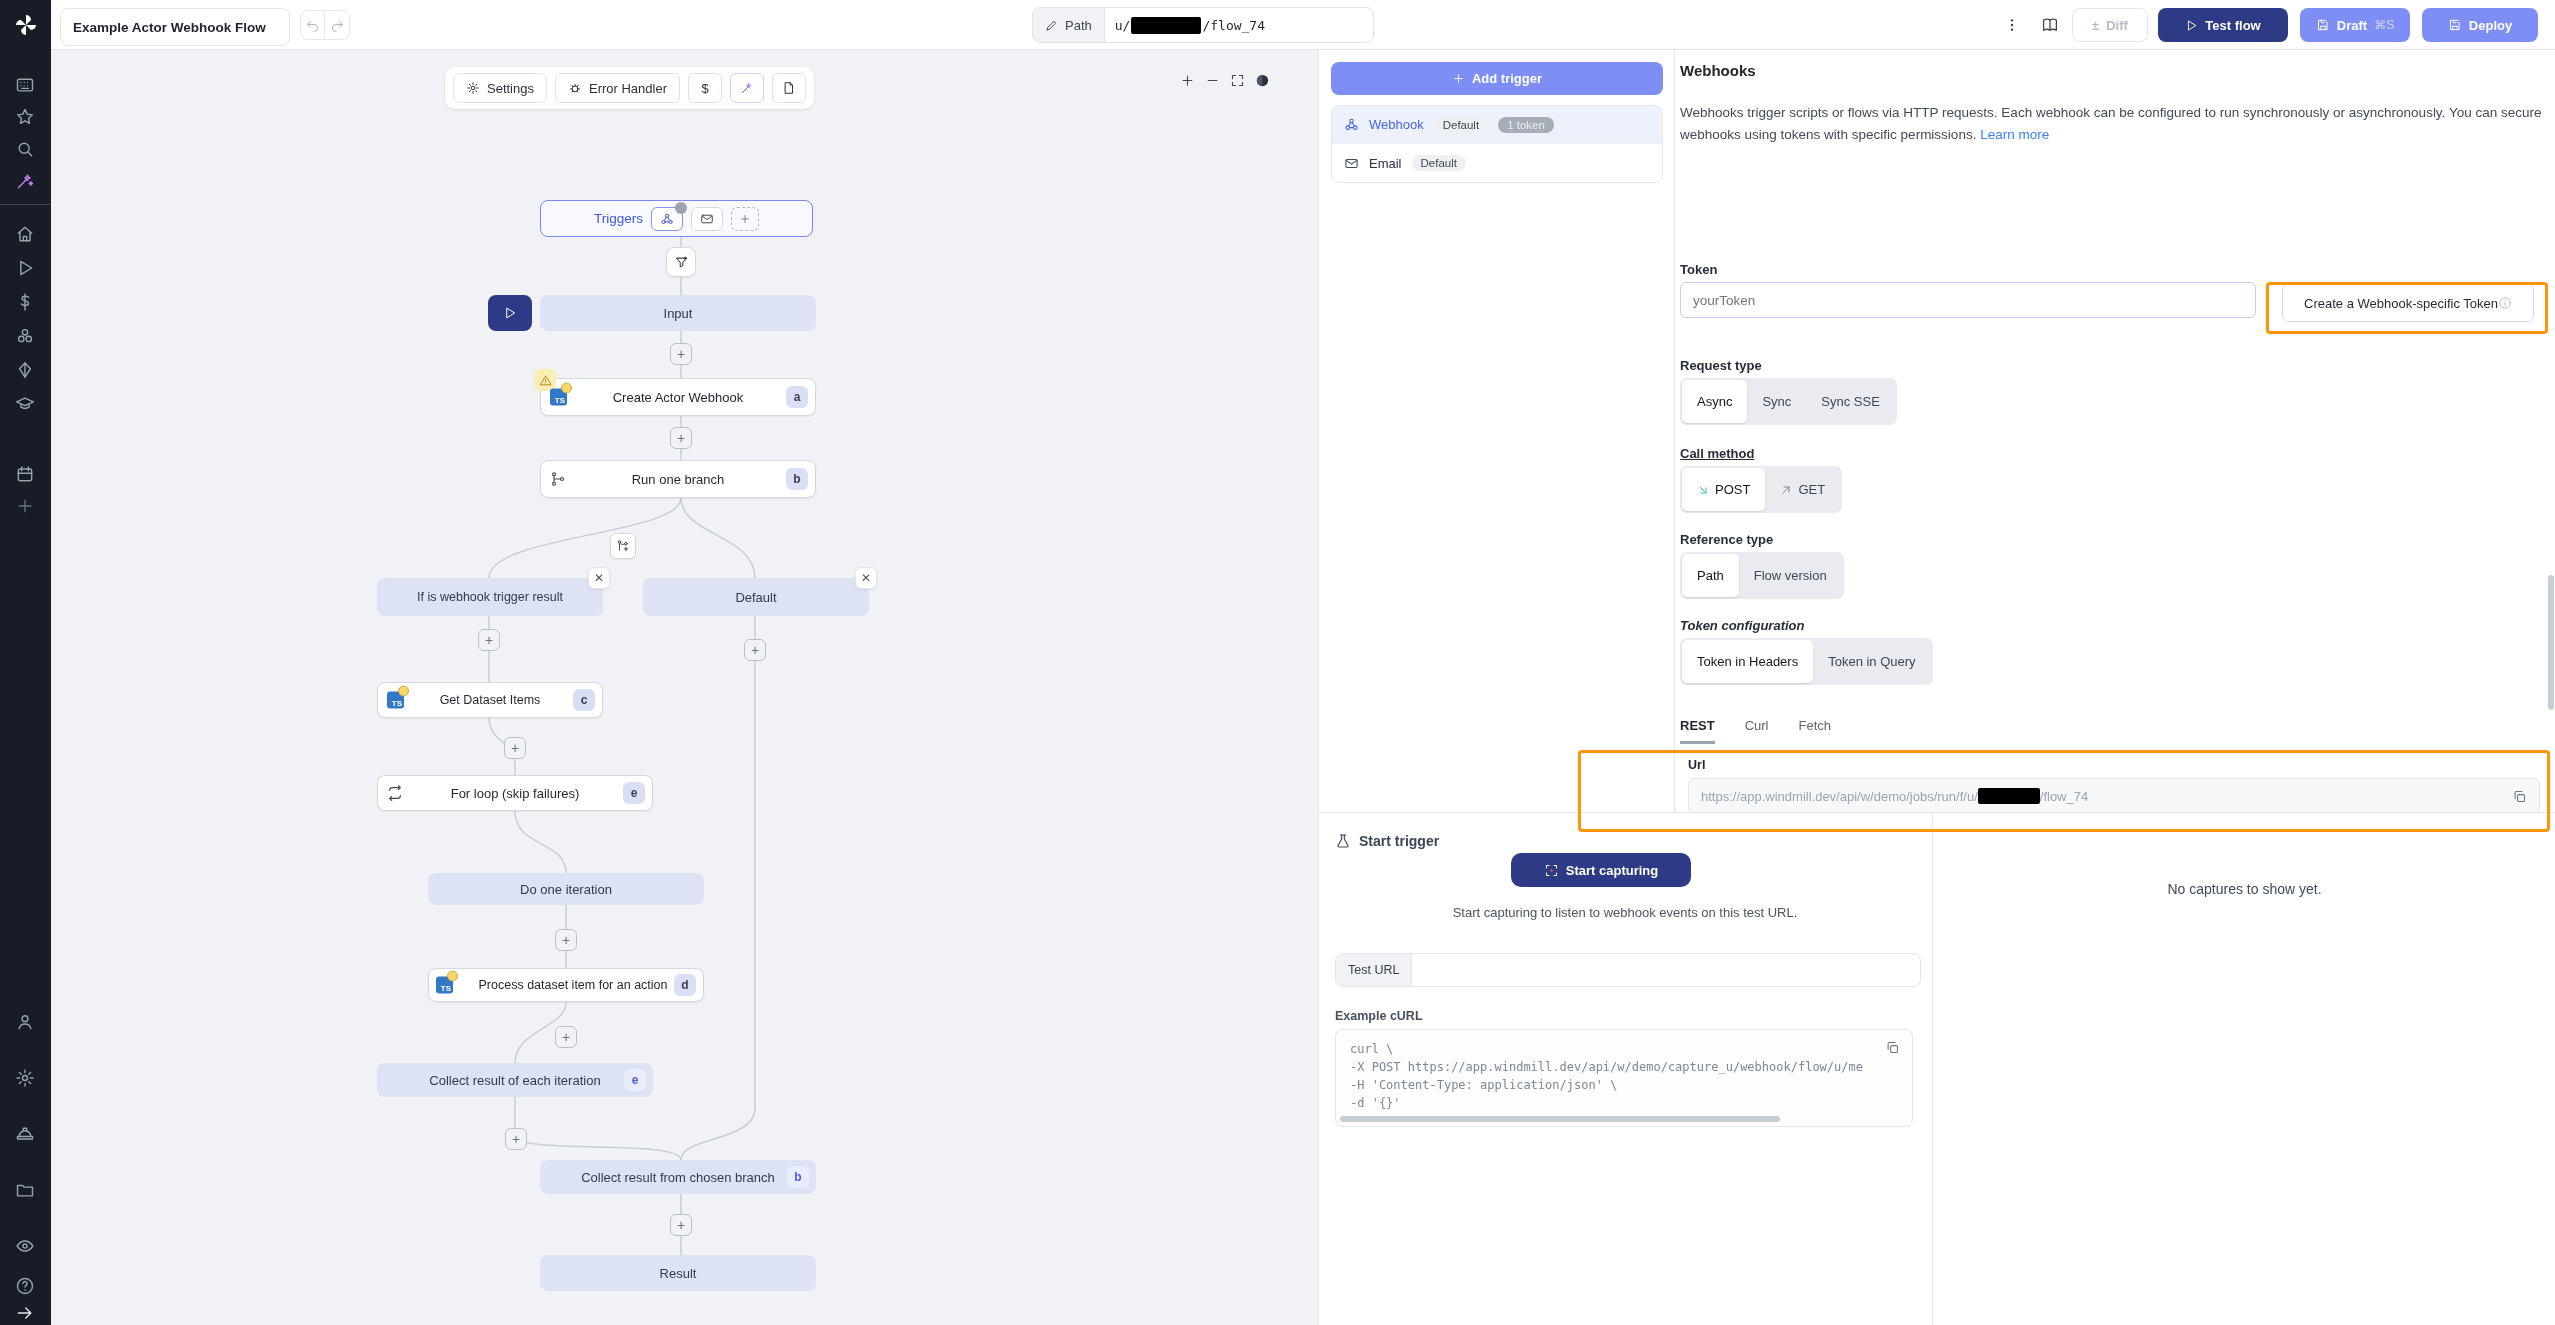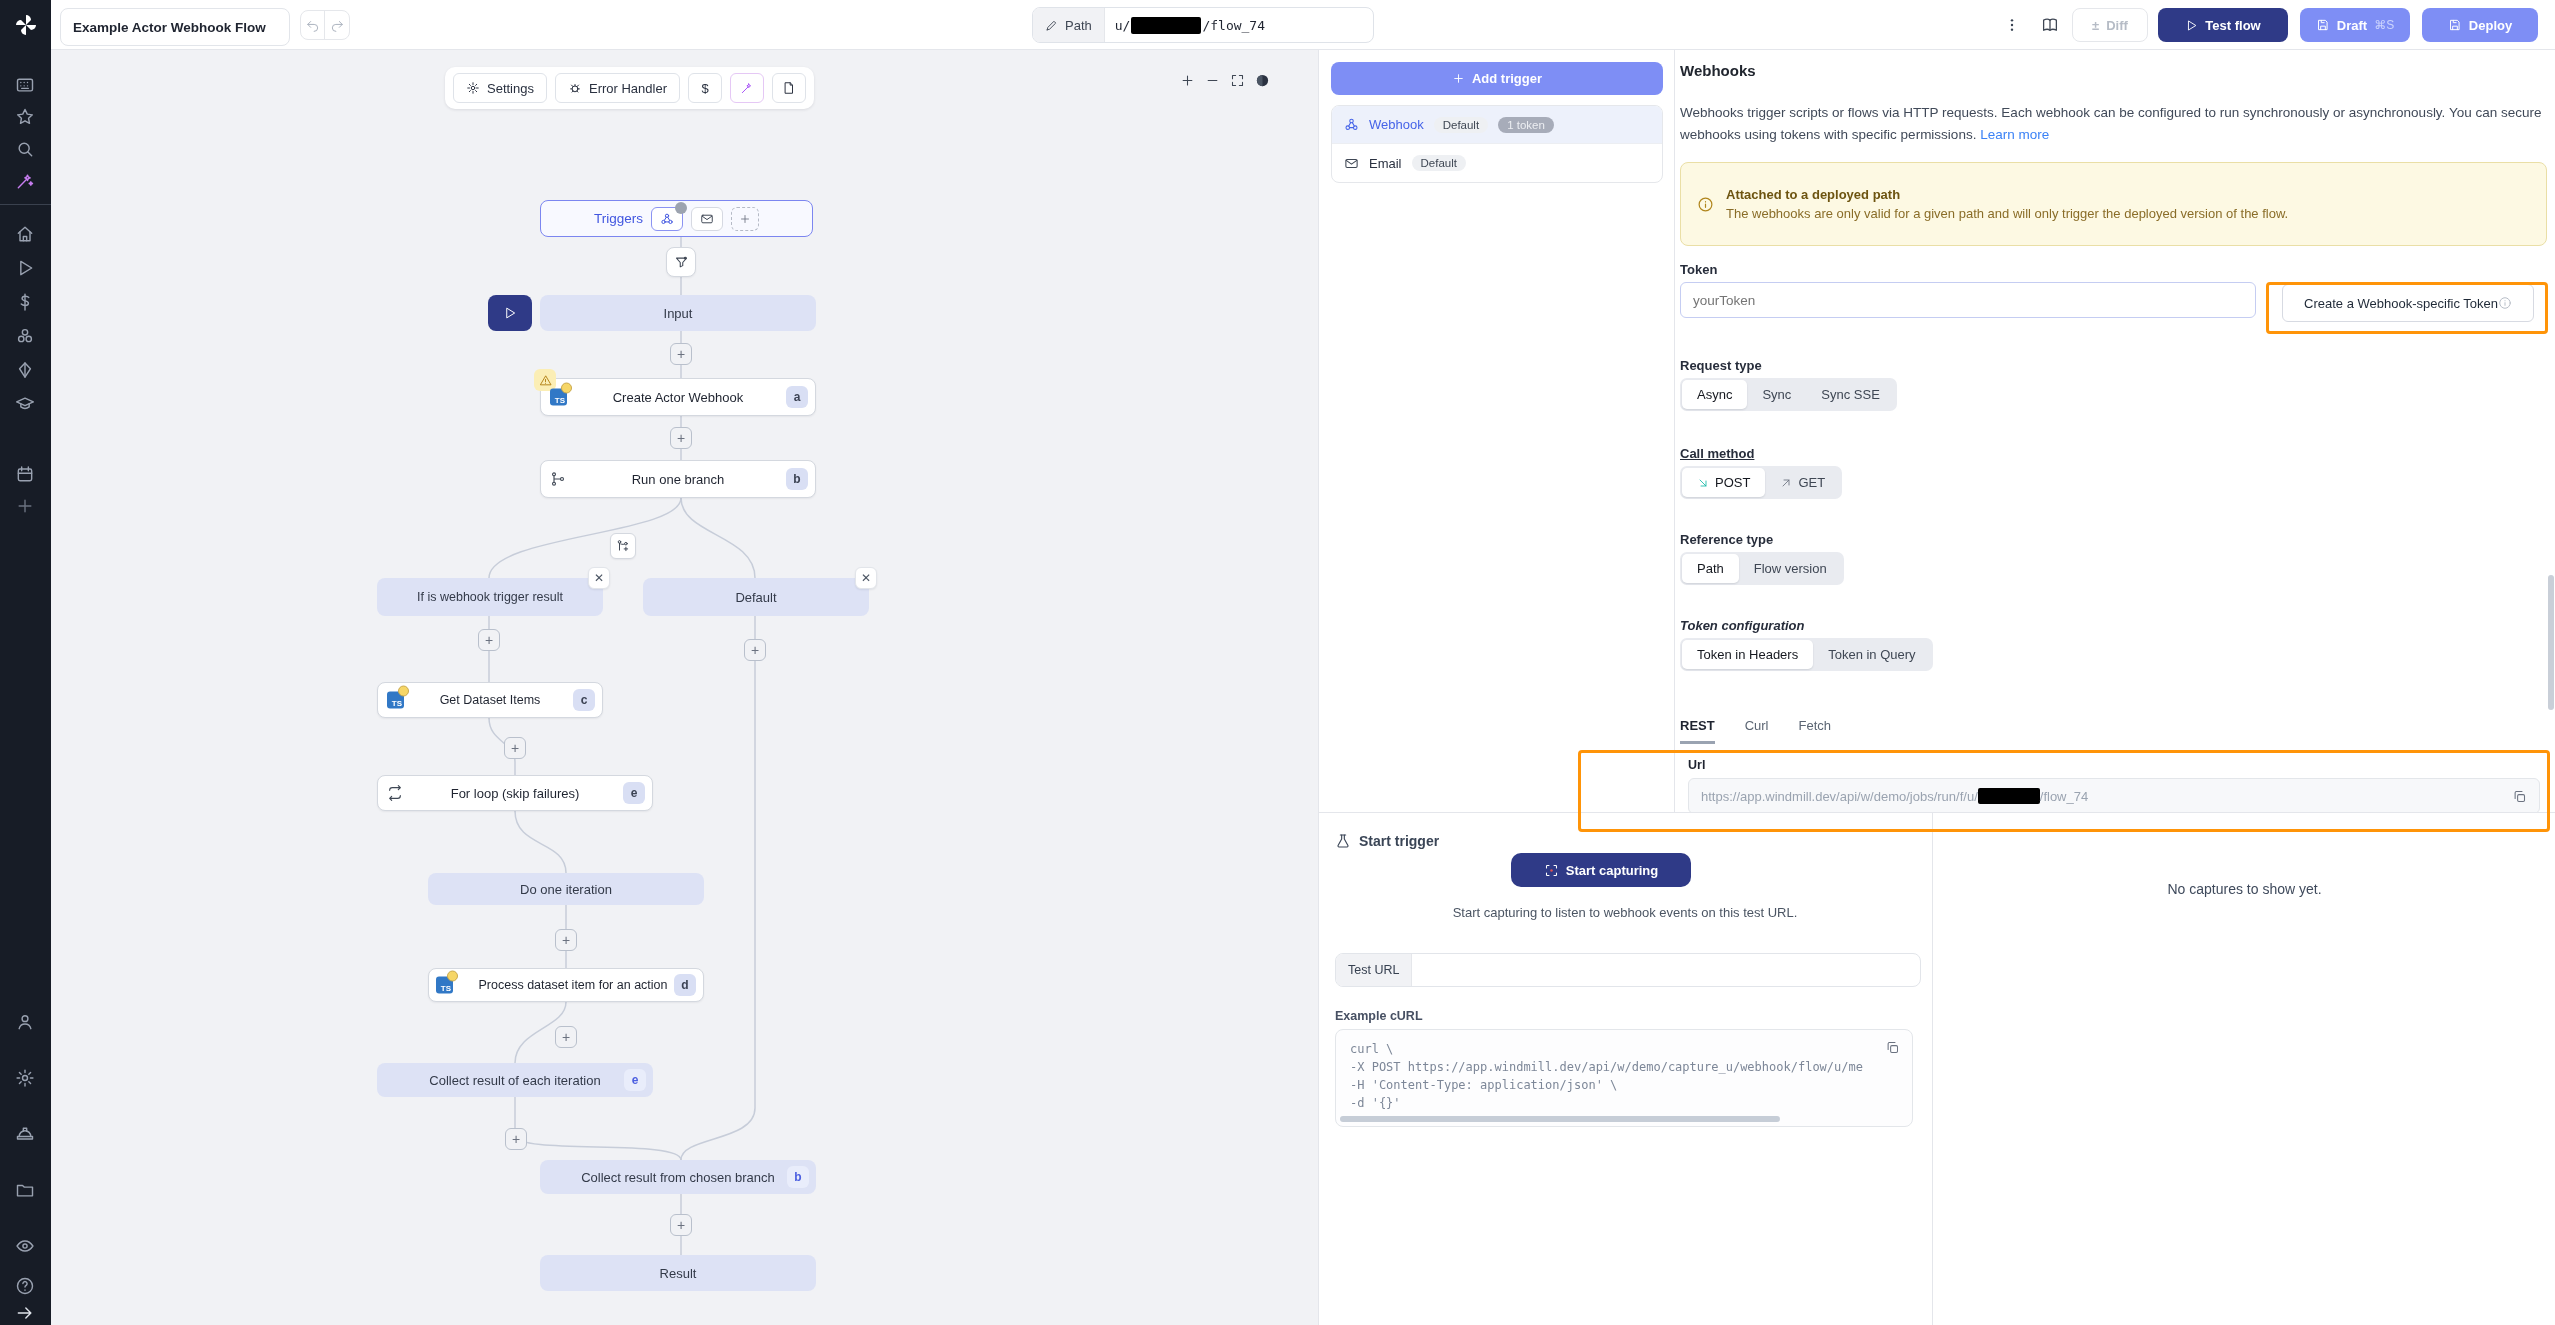--- a/index.html
+++ b/index.html
@@ -43,21 +43,21 @@
   
   #trigpanel { position:absolute; left:1318px; top:50px; width:357px; height:762px; background:#fff; border-left:1px solid #e4e6eb; border-right:1px solid #e4e6eb; }
   #rightpanel { position:absolute; left:1675px; top:50px; width:880px; height:785px; background:#fff; }
   #bottompanel { position:absolute; left:1318px; top:812px; width:1237px; height:513px; background:#fff; border-left:1px solid #e4e6eb; border-top:1px solid #e4e6eb; }
   #captdivider { position:absolute; left:1932px; top:812px; width:1px; height:513px; background:#e4e6eb; }
 
   .chip { display:inline-flex; align-items:center; border-radius:10px; background:#eef0f3; color:#3f4754; font-size:11.5px; padding:2px 9px; }
   .chip.gray { background:#a7acb9; color:#eceef2; }
   .seclabel { font-size:13px; font-weight:bold; color:#272d3b; }
   .seg { display:inline-flex; background:#e9ebf0; border-radius:7px; padding:2px; }
-  .seg .opt { display:flex; align-items:center; gap:6px; padding:7px 15px; font-size:13px; color:#3f4754; border-radius:5px; cursor:pointer;text-align:center; }
+  .seg .opt { display:flex; align-items:center; gap:6px; padding:14px 15px; font-size:13px; color:#3f4754; border-radius:5px; cursor:pointer;text-align:center; }
   .seg .opt.sel { background:#fff; box-shadow:0 1px 2px rgba(16,24,40,.12); color:#15181f; }
   .tab { font-size:13px; color:#5b6573; padding-bottom:8px; cursor:pointer; }
   .tab.sel { color:#1f2430; font-weight:bold; border-bottom:3px solid #9aa3b1; }
   .copyic { color:#6b7280; display:flex; cursor:pointer; }
   .annot { position:absolute; border:3px solid #ff9408; border-radius:4px; z-index:20; pointer-events:none; }
 </style>
 </head>
 <body>
 
 <div id="app">
@@ -474,30 +474,20 @@
   </div>
 
   <div id="rightpanel">
     <div class="abs" style="left:5px; top:12px; font-size:15px; font-weight:bold; color:#21262f;">Webhooks</div>
 
     <div class="abs" style="left:5px; top:52px; width:865px; font-size:13.5px; line-height:22px; color:#414a59;">
       <span>Webhooks trigger scripts or flows via HTTP requests. Each webhook can be configured to run synchronously or asynchronously. You can secure webhooks using tokens with specific permissions.</span>
       <a style="color:#3b82f6; text-decoration:none; cursor:pointer;">Learn more</a>
     </div>
 
-    <div class="abs" style="left:5px; top:112px; width:867px; height:84px; background:#fdf9e3; border:1px solid #eadfa6; border-radius:8px; display:flex; align-items:center; gap:12px; padding:0 16px;">
-      <svg class="ic" width="17" height="17" viewBox="0 0 24 24" style="color:#b0851c; flex:none;">
-          <circle cx="12" cy="12" r="9"></circle>
-          <path d="M12 8v.3M12 11.5V16"></path>
-        </svg>
-      <div>
-        <div style="font-size:13px; font-weight:bold; color:#6d5410; margin-bottom:4px;">Attached to a deployed path</div>
-        <div style="font-size:13px; color:#8a6d28;">The webhooks are only valid for a given path and will only trigger the deployed version of the flow.</div>
-      </div>
-    </div>
 
     <div class="abs seclabel" style="left:5px; top:212px;">Token</div>
     <input class="abs" style="left: 5px; top: 232px; width: 576px; height: 36px; border: 1px solid rgb(197, 205, 242); border-radius: 6px; padding: 0px 12px; font-size: 13.5px; font-family: &quot;Liberation Sans&quot;, sans-serif; color: rgb(31, 36, 48); outline: none;" placeholder="yourToken">
     <div class="abs" style="left:607px; top:234px; width:252px; height:38px; background:#fff; border:1px solid #d7dae2; border-radius:6px; display:flex; align-items:center; justify-content:center; font-size:13px; color:#1f2937; cursor:pointer;">
       <span>Create a Webhook-specific Token</span>
       <svg class="ic" width="14" height="14" viewBox="0 0 24 24" style="color:#b6bcc6;">
           <circle cx="12" cy="12" r="9"></circle>
           <path d="M12 8v.3M12 11.5V16"></path>
         </svg>
     </div>

